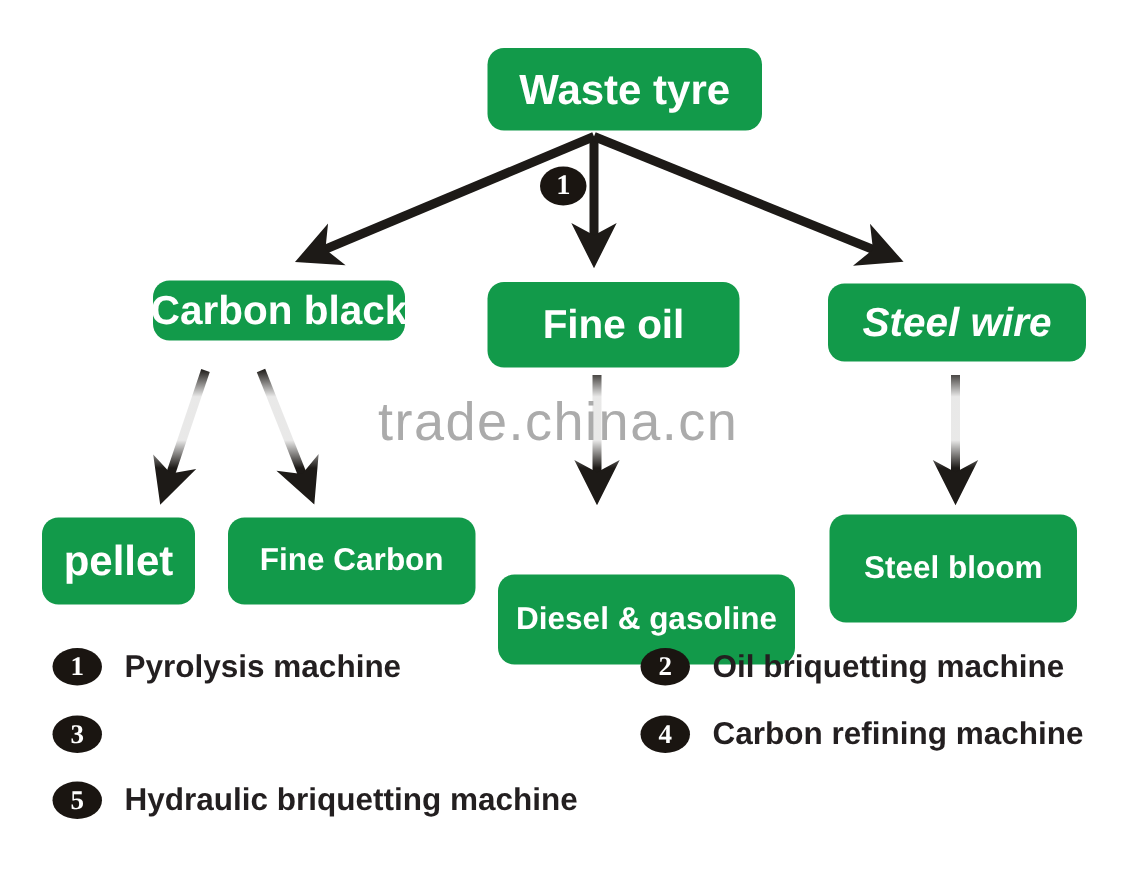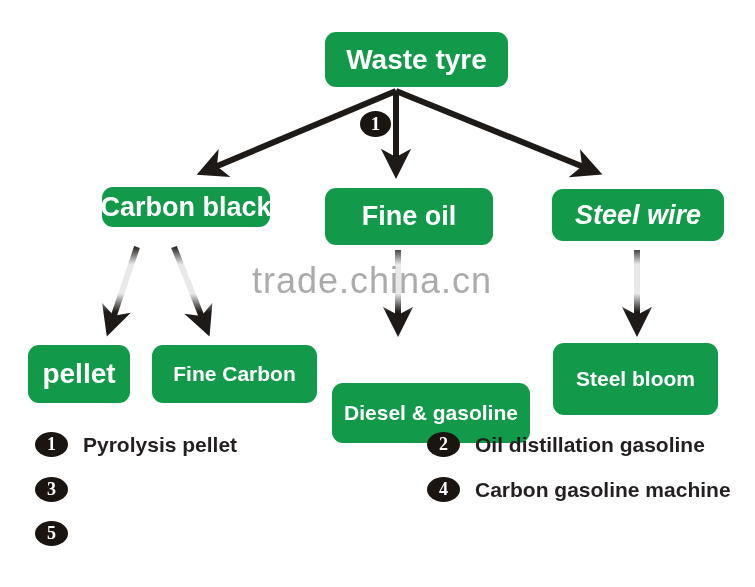--- a/index.html
+++ b/index.html
@@ -81,30 +81,31 @@
   <div class="node n-steelwire">Steel wire</div>
   <div class="node n-pellet">pellet</div>
   <div class="node n-finecarbon">Fine Carbon</div>
   <div class="node n-diesel">Diesel &amp; gasoline</div>
   <div class="node n-steelbloom">Steel bloom</div>
 
   <div class="arrow-badge">1</div>
 
   <div class="legend-item li-1">
     <span class="legend-badge">1</span>
-    <span>Pyrolysis pellet</span>
+    <span>Pyrolysis machine</span>
   </div>
   <div class="legend-item li-2">
     <span class="legend-badge">2</span>
-    <span>Oil distillation gasoline</span>
+    <span>Oil briquetting machine</span>
   </div>
   <div class="legend-item li-3">
     <span class="legend-badge">3</span>
   </div>
   <div class="legend-item li-4">
     <span class="legend-badge">4</span>
-    <span>Carbon gasoline machine</span>
+    <span>Carbon refining machine</span>
   </div>
   <div class="legend-item li-5">
     <span class="legend-badge">5</span>
+    <span>Hydraulic briquetting machine</span>
   </div>
 
 </div>
 
 </body></html>

